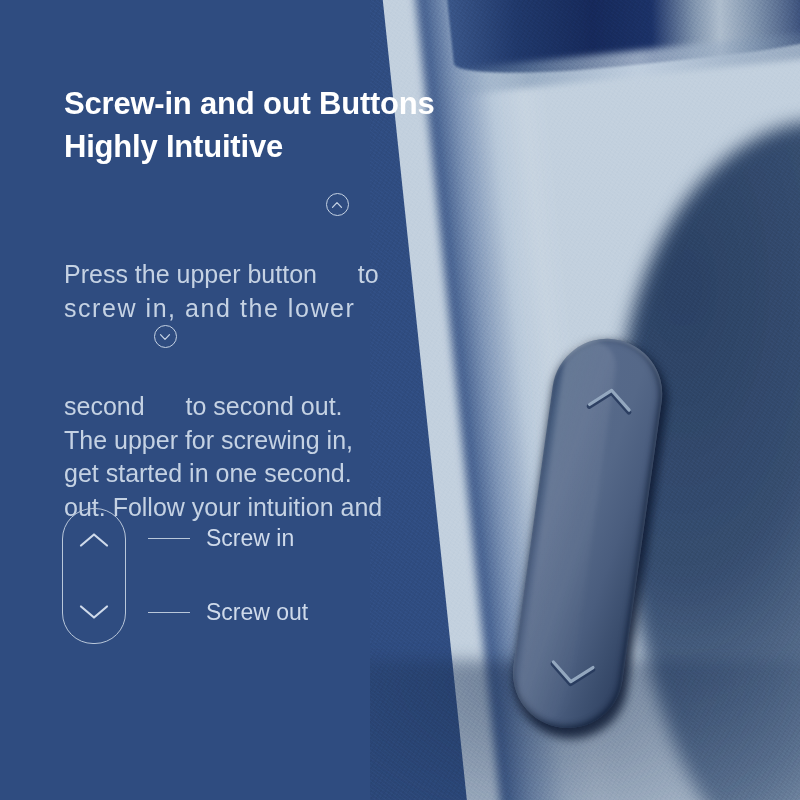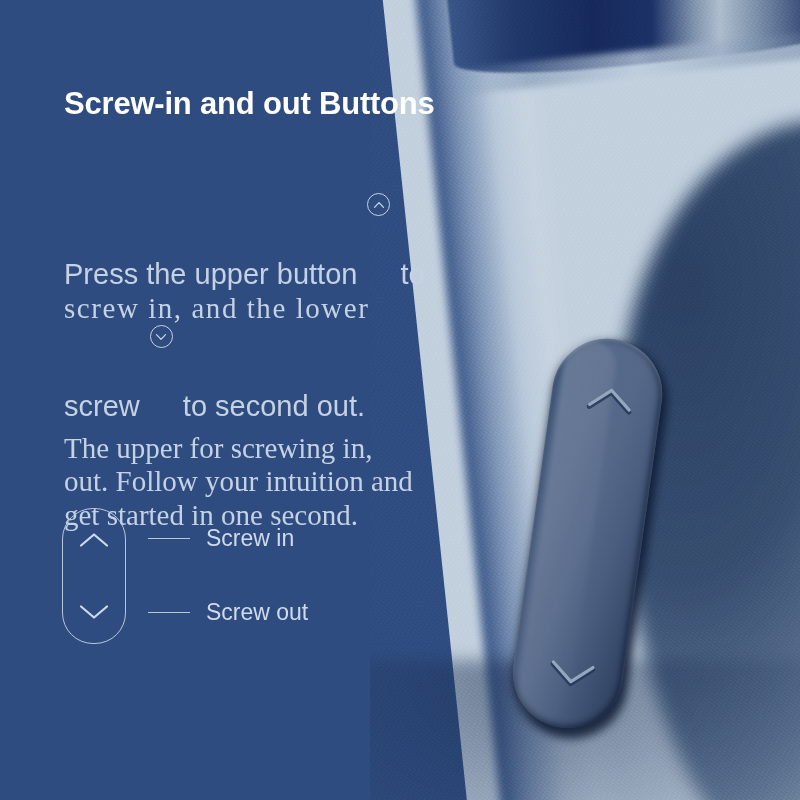--- a/index.html
+++ b/index.html
@@ -245,28 +245,28 @@
     letter-spacing: -0.2px;
   }
   .headline .line { display: block; }
 
   .body-copy {
     position: absolute;
     top: 193px;
     left: 64px;
     width: 380px;
     color: #c5d2e3;
-    font-size: 29px;
+    font-size: 25px;
     line-height: 33.5px;
     font-weight: 300;
   }
   .para { margin: 0; }
-  .para + .para { margin-top: 8px; font-family: Liberation Serif, serif; }
+  .para + .para { margin-top: 0px; }
   .para .ln { display: block; white-space: pre; }
-  .para .ln.spread { letter-spacing: 1.55px; font-family: Liberation Serif, serif; }
+  .para .ln.spread { letter-spacing: 1.55px; }
 
   .inline-chip {
     display: inline-block;
     width: 21px;
     height: 21px;
     border: 1.4px solid #c5d2e3;
     border-radius: 50%;
     vertical-align: -3px;
     margin: 0 2px;
     position: relative;
@@ -365,44 +365,45 @@
           <path d="M8 6 L28 23 L48 6" fill="none" stroke="#9fb2c9" stroke-width="3.2" stroke-linecap="round" stroke-linejoin="round" opacity="0.9"></path>
         </svg>
       </div>
     </div>
   </div>
 
   <div class="content">
 
     <div class="headline">
       <span class="line">Screw-in and out Buttons</span>
+      <span class="line">Highly Intuitive</span>
     </div>
 
     <div class="body-copy">
 
       <p class="para">
         <span class="ln"><span>Press the upper button </span><span class="inline-chip">
             <svg viewBox="0 0 11 8">
                 <path d="M1 6.4 L5.5 1.6 L10 6.4" fill="none" stroke="#c5d2e3" stroke-width="1.3" stroke-linecap="round" stroke-linejoin="round"></path>
               </svg>
           </span><span> to</span></span>
 
         <span class="ln spread">screw in, and the lower</span>
 
-        <span class="ln"><span>screw </span><span class="inline-chip">
+        <span class="ln"><span>second </span><span class="inline-chip">
             <svg viewBox="0 0 11 8">
                 <path d="M1 1.6 L5.5 6.4 L10 1.6" fill="none" stroke="#c5d2e3" stroke-width="1.3" stroke-linecap="round" stroke-linejoin="round"></path>
               </svg>
           </span><span> to second out.</span></span>
       </p>
 
       <p class="para">
         <span class="ln">The upper for screwing in,</span>
+        <span class="ln">get started in one second.</span>
         <span class="ln">out. Follow your intuition and</span>
-        <span class="ln">get started in one second.</span>
       </p>
     </div>
 
     <div class="legend">
 
       <div class="legend-pill">
         <div class="chev up">
           <svg viewBox="0 0 32 18">
               <path d="M3 14.5 L16 3.5 L29 14.5" fill="none" stroke="#cfdaea" stroke-width="2.2" stroke-linecap="round" stroke-linejoin="round"></path>
             </svg>

